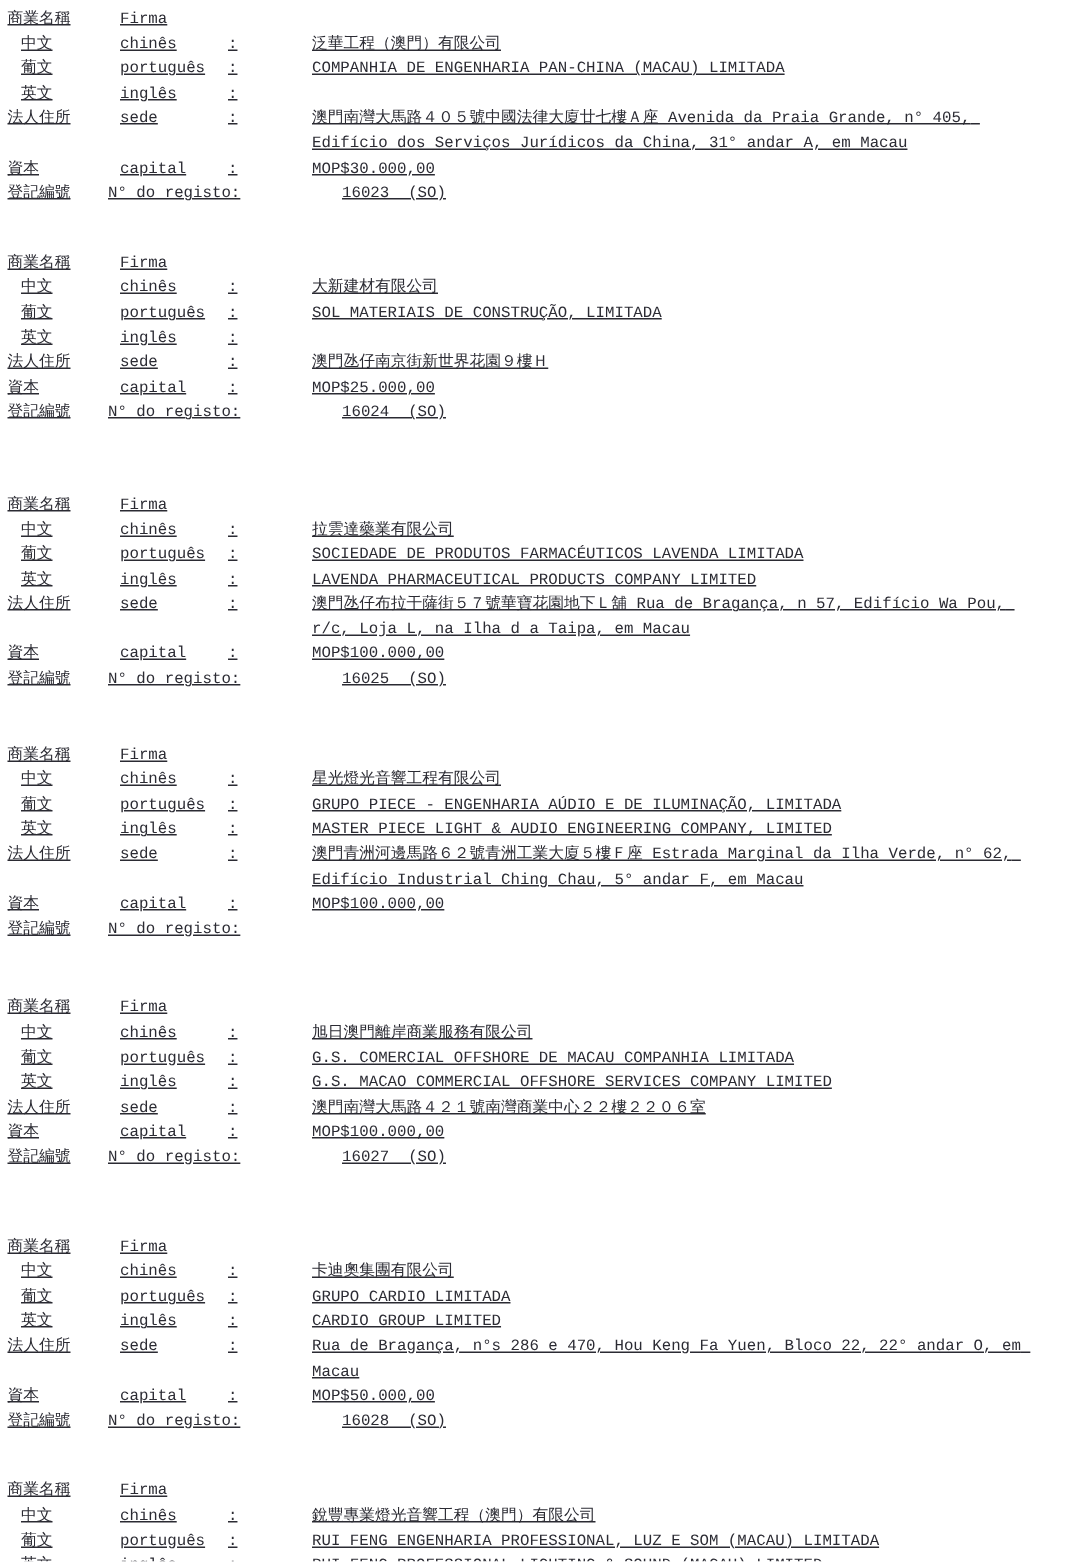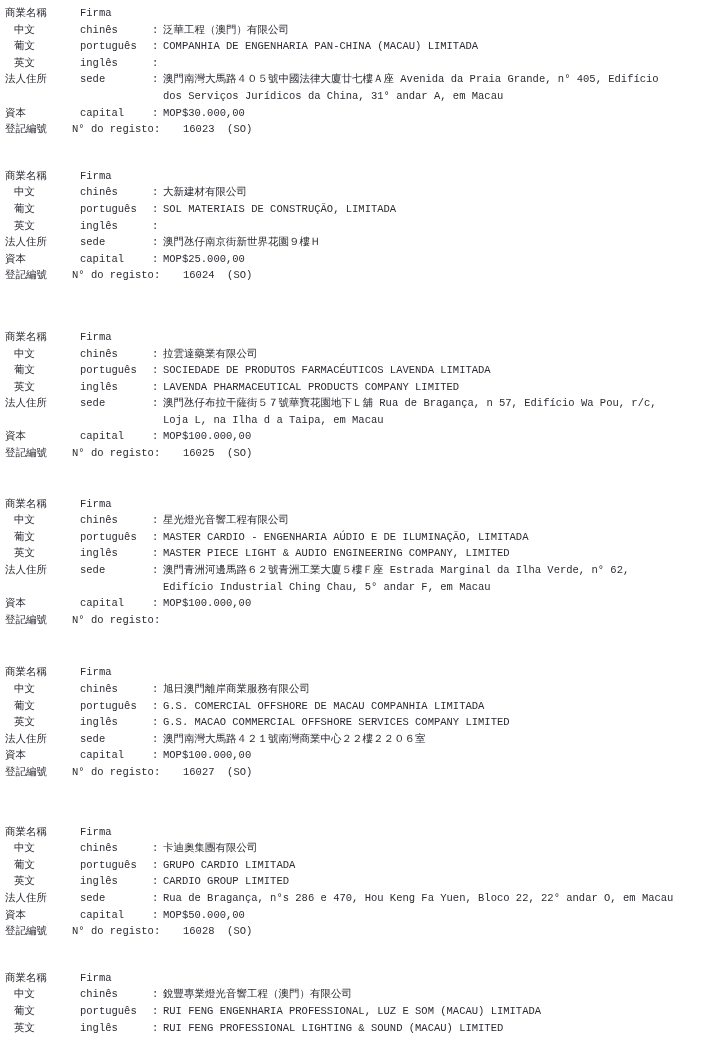--- a/index.html
+++ b/index.html
@@ -23,20 +23,21 @@
   .entry:nth-of-type(1) { margin-bottom: 30px; }
   .entry:nth-of-type(2) { margin-bottom: 45px; }
   .entry:nth-of-type(3) { margin-bottom: 34px; }
   .entry:nth-of-type(4) { margin-bottom: 36px; }
   .entry:nth-of-type(5) { margin-bottom: 43px; }
   .entry:nth-of-type(6) { margin-bottom: 30px; }
   .row {
     display: flex;
     align-items: flex-start;
     line-height: 16.6px;
+    text-decoration: underline;
   }
   .lz {          
     flex: none;
     width: 75px;
     box-sizing: border-box;
     white-space: nowrap;
   }
   .lz.ind { padding-left: 9px; }
   .lp {          
     flex: none;
@@ -46,20 +47,21 @@
   }
   .colon {
     flex: none;
     width: 11px;
   }
   .val {
     flex: 1;
     white-space: pre-wrap;
     word-break: break-word;
     padding-right: 32px;
+    margin-left: 45px;
   }
   
   .row-registo .lz { width: 67px; }
   .row-registo .lp { width: 111px; }
 </style>
 </head>
 <body>
 
 <main class="page">
   <section class="entry">
@@ -221,21 +223,21 @@
       <span class="lz ind">中文</span>
       <span class="lp">chinês</span>
       <span class="colon">:</span>
       <span class="val">星光燈光音響工程有限公司</span>
     </div>
 
     <div class="row">
       <span class="lz ind">葡文</span>
       <span class="lp">português</span>
       <span class="colon">:</span>
-      <span class="val">MASTER CARDIO - ENGENHARIA AÚDIO E DE ILUMINAÇÃO, LIMITADA</span>
+      <span class="val">GRUPO PIECE - ENGENHARIA AÚDIO E DE ILUMINAÇÃO, LIMITADA</span>
     </div>
 
     <div class="row">
       <span class="lz ind">英文</span>
       <span class="lp">inglês</span>
       <span class="colon">:</span>
       <span class="val">MASTER PIECE LIGHT &amp; AUDIO ENGINEERING COMPANY, LIMITED</span>
     </div>
 
     <div class="row">

